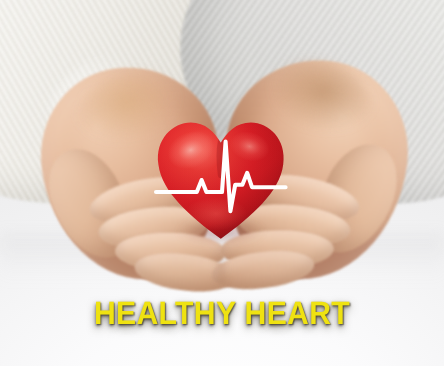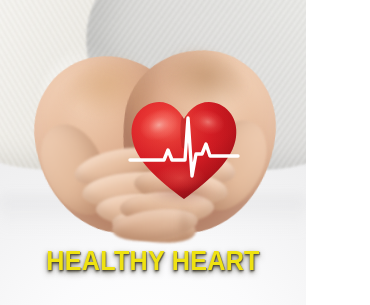--- a/index.html
+++ b/index.html
@@ -6,21 +6,21 @@
     margin: 0;
     padding: 0;
     background: #ffffff;
   }
   body {
     font-family: "Liberation Sans", sans-serif;
   }
 
   #stage {
     position: relative;
-    width: 306px;
+    width: 370px;
     height: 305px;
     overflow: hidden;
     background: #737373;
   }
 
   
   .bg-base {
     position: absolute;
     inset: 0;
     background:

